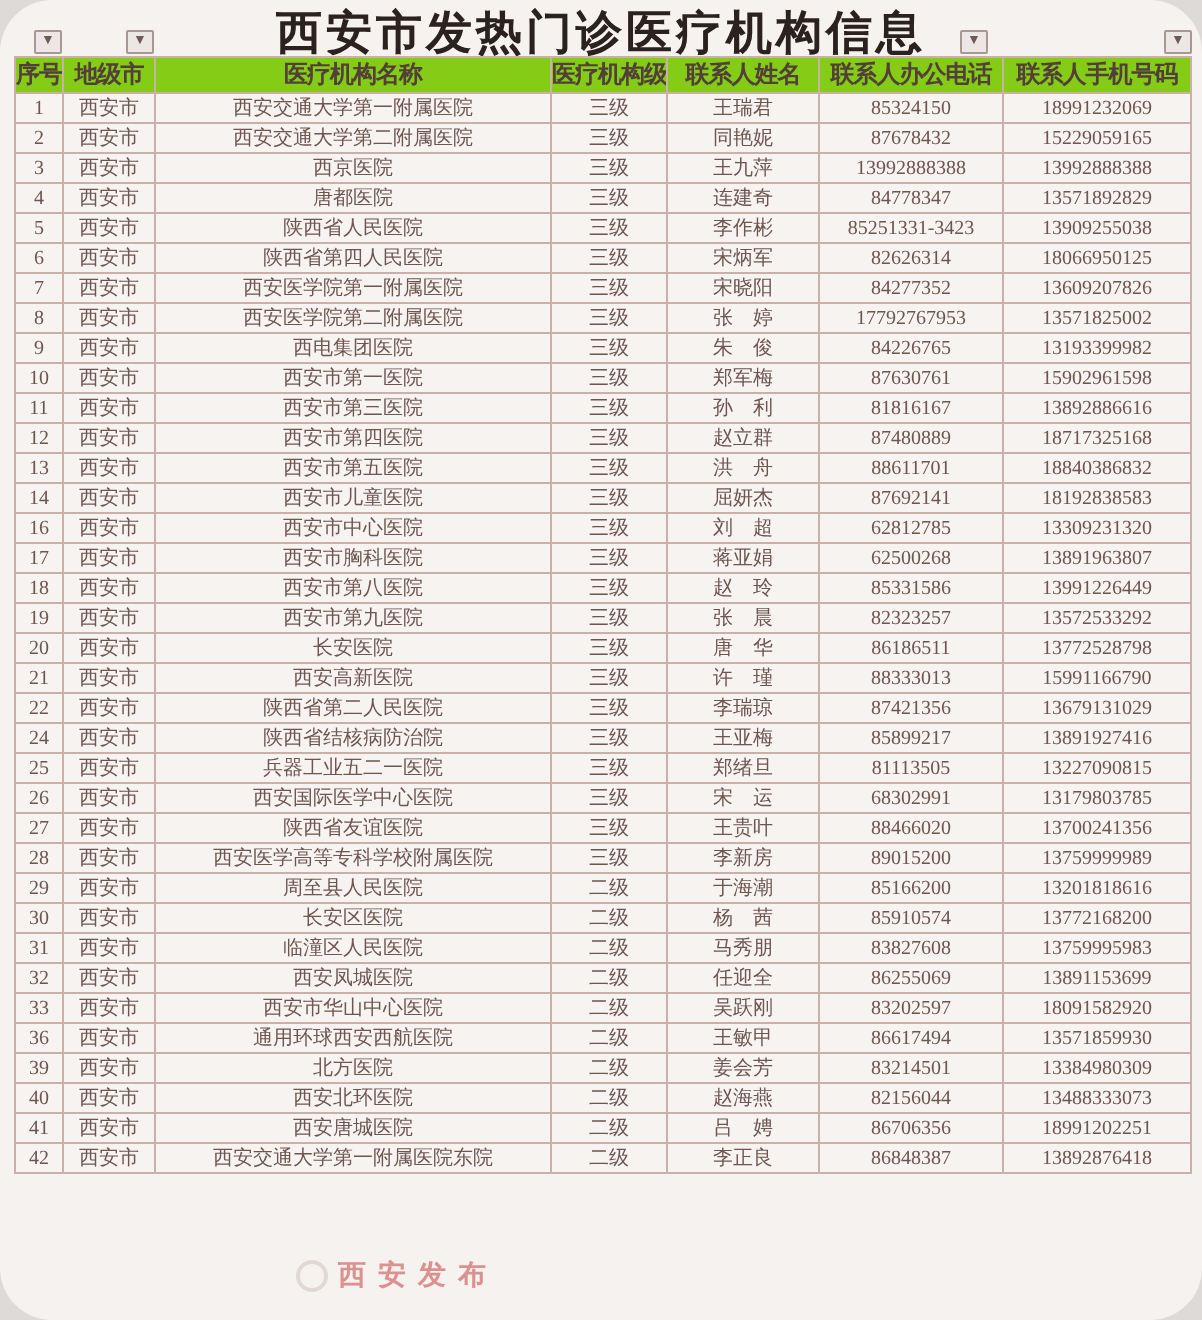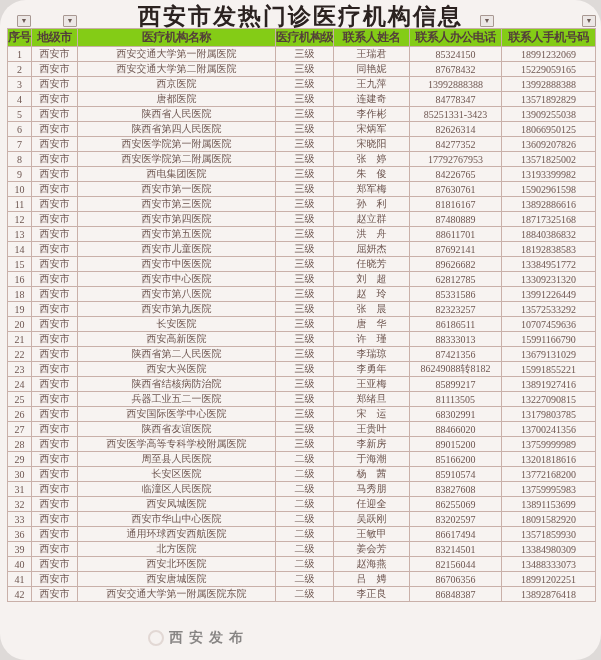--- a/index.html
+++ b/index.html
@@ -31,21 +31,21 @@
   td{font-size:10px;color:#6e5650;height:12.3px;background:#f7f3f1;}
   td.c2{letter-spacing:0px;}
   .watermark{
     position:absolute;left:148px;top:629px;display:flex;align-items:center;gap:5px;
     opacity:.45;pointer-events:none;
   }
   .wm-circle{
     width:16px;height:16px;border:2px solid #c9b8b2;border-radius:50%;
     display:inline-block;box-sizing:border-box;
   }
-  .wm-text{font-size:14px;color:#000000;letter-spacing:6px;font-weight:bold;}
+  .wm-text{font-size:14px;color:#b91c1c;letter-spacing:6px;font-weight:bold;}
 </style>
 </head>
 <body>
 
 <div class="sheet">
 
   <div class="title">西安市发热门诊医疗机构信息</div>
 
   <button class="filter-btn" style="left:17px">▼</button>
   <button class="filter-btn" style="left:63px">▼</button>
@@ -194,38 +194,38 @@
         <tr>
           <td class="c0">14</td>
           <td class="c1">西安市</td>
           <td class="c2">西安市儿童医院</td>
           <td class="c3">三级</td>
           <td class="c4">屈妍杰</td>
           <td class="c5">87692141</td>
           <td class="c6">18192838583</td>
         </tr>
         <tr>
-          <td class="c0">15</td>
-          <td class="c1">西安市</td>
-          <td class="c2">西安市中医医院</td>
-          <td class="c3">三级</td>
-          <td class="c4">任晓芳</td>
-          <td class="c5">89626682</td>
-          <td class="c6">13384951772</td>
-        </tr>
-        <tr>
           <td class="c0">16</td>
           <td class="c1">西安市</td>
           <td class="c2">西安市中心医院</td>
           <td class="c3">三级</td>
           <td class="c4">刘　超</td>
           <td class="c5">62812785</td>
           <td class="c6">13309231320</td>
         </tr>
         <tr>
+          <td class="c0">17</td>
+          <td class="c1">西安市</td>
+          <td class="c2">西安市胸科医院</td>
+          <td class="c3">三级</td>
+          <td class="c4">蒋亚娟</td>
+          <td class="c5">62500268</td>
+          <td class="c6">13891963807</td>
+        </tr>
+        <tr>
           <td class="c0">18</td>
           <td class="c1">西安市</td>
           <td class="c2">西安市第八医院</td>
           <td class="c3">三级</td>
           <td class="c4">赵　玲</td>
           <td class="c5">85331586</td>
           <td class="c6">13991226449</td>
         </tr>
         <tr>
           <td class="c0">19</td>
@@ -236,48 +236,39 @@
           <td class="c5">82323257</td>
           <td class="c6">13572533292</td>
         </tr>
         <tr>
           <td class="c0">20</td>
           <td class="c1">西安市</td>
           <td class="c2">长安医院</td>
           <td class="c3">三级</td>
           <td class="c4">唐　华</td>
           <td class="c5">86186511</td>
-          <td class="c6">10707459636</td>
+          <td class="c6">13772528798</td>
         </tr>
         <tr>
           <td class="c0">21</td>
           <td class="c1">西安市</td>
           <td class="c2">西安高新医院</td>
           <td class="c3">三级</td>
           <td class="c4">许　瑾</td>
           <td class="c5">88333013</td>
           <td class="c6">15991166790</td>
         </tr>
         <tr>
           <td class="c0">22</td>
           <td class="c1">西安市</td>
           <td class="c2">陕西省第二人民医院</td>
           <td class="c3">三级</td>
           <td class="c4">李瑞琼</td>
           <td class="c5">87421356</td>
           <td class="c6">13679131029</td>
-        </tr>
-        <tr>
-          <td class="c0">23</td>
-          <td class="c1">西安市</td>
-          <td class="c2">西安大兴医院</td>
-          <td class="c3">三级</td>
-          <td class="c4">李勇年</td>
-          <td class="c5">86249088转8182</td>
-          <td class="c6">15991855221</td>
         </tr>
         <tr>
           <td class="c0">24</td>
           <td class="c1">西安市</td>
           <td class="c2">陕西省结核病防治院</td>
           <td class="c3">三级</td>
           <td class="c4">王亚梅</td>
           <td class="c5">85899217</td>
           <td class="c6">13891927416</td>
         </tr>

